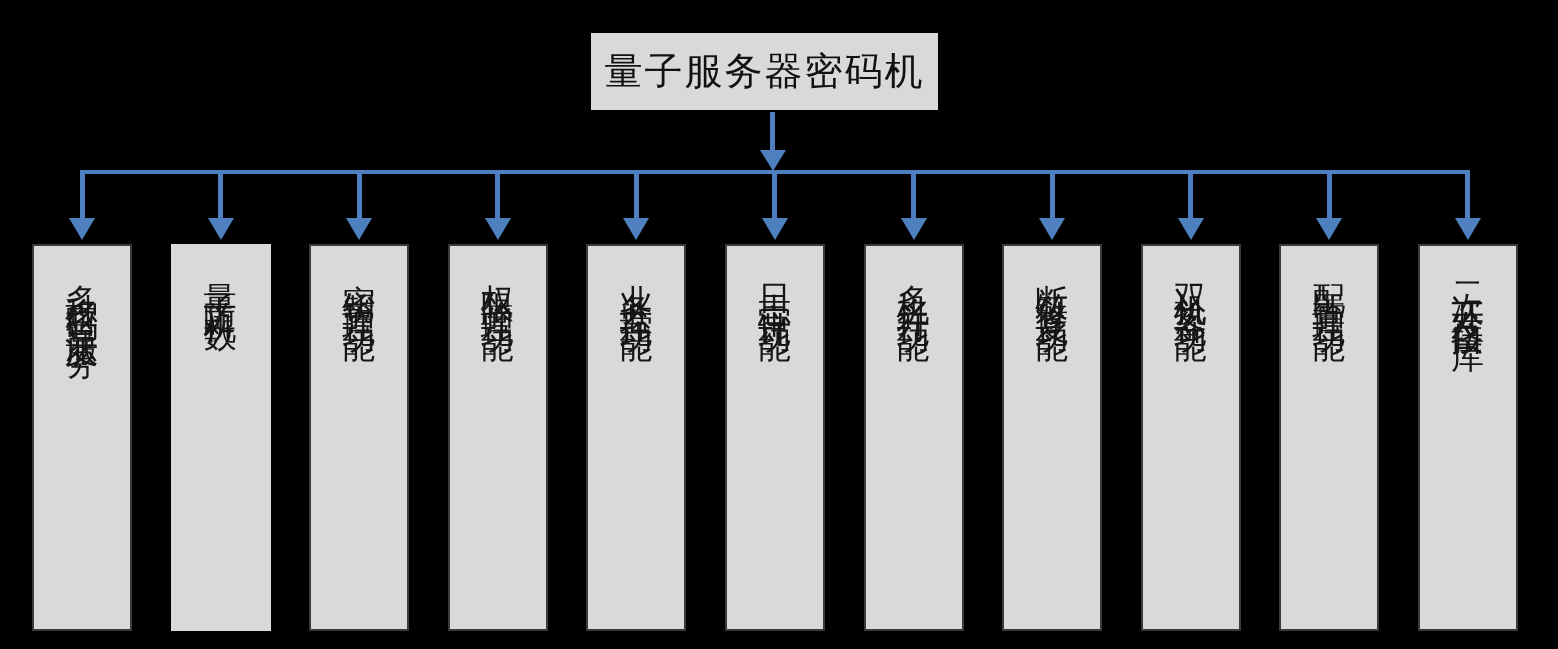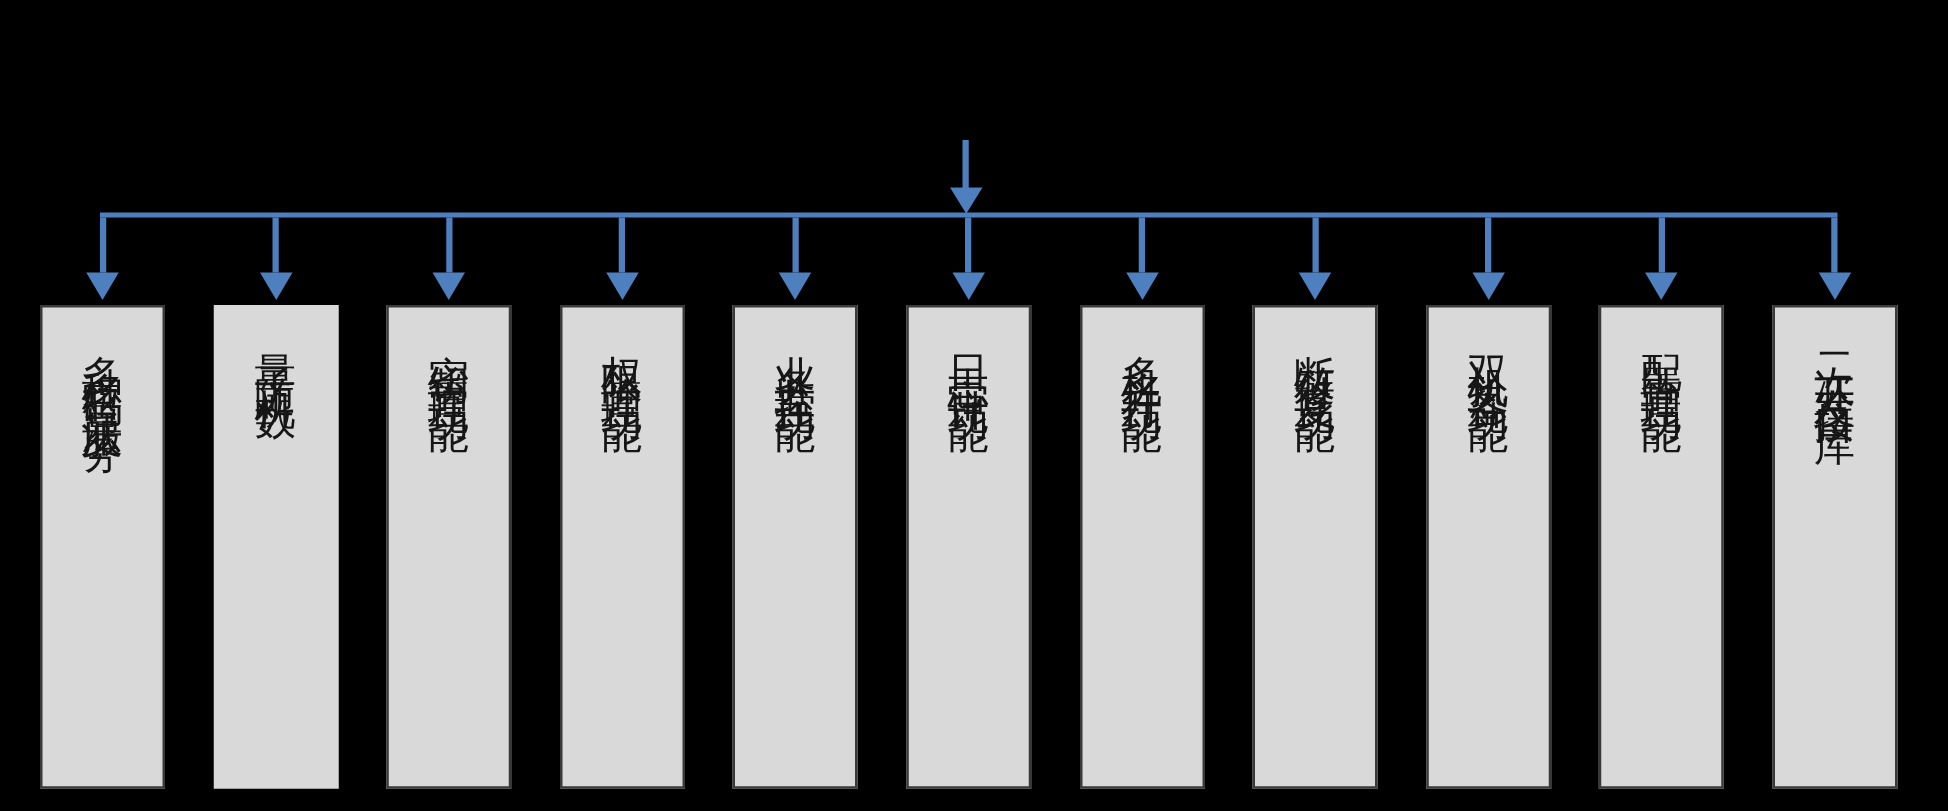--- a/index.html
+++ b/index.html
@@ -119,20 +119,23 @@
     letter-spacing: 9px;
     line-height: 1;
     color: #161616;
   }
 </style>
 </head>
 <body>
 
 <div class="canvas">
 
+  <div class="root-box">
+    <span class="root-label">量子服务器密码机</span>
+  </div>
 
   <div class="root-arrow-shaft"></div>
   <div class="root-arrow-head"></div>
 
   <div class="h-line"></div>
 
   <div class="columns">
 
     <div class="col">
       <div class="col-arrow">

